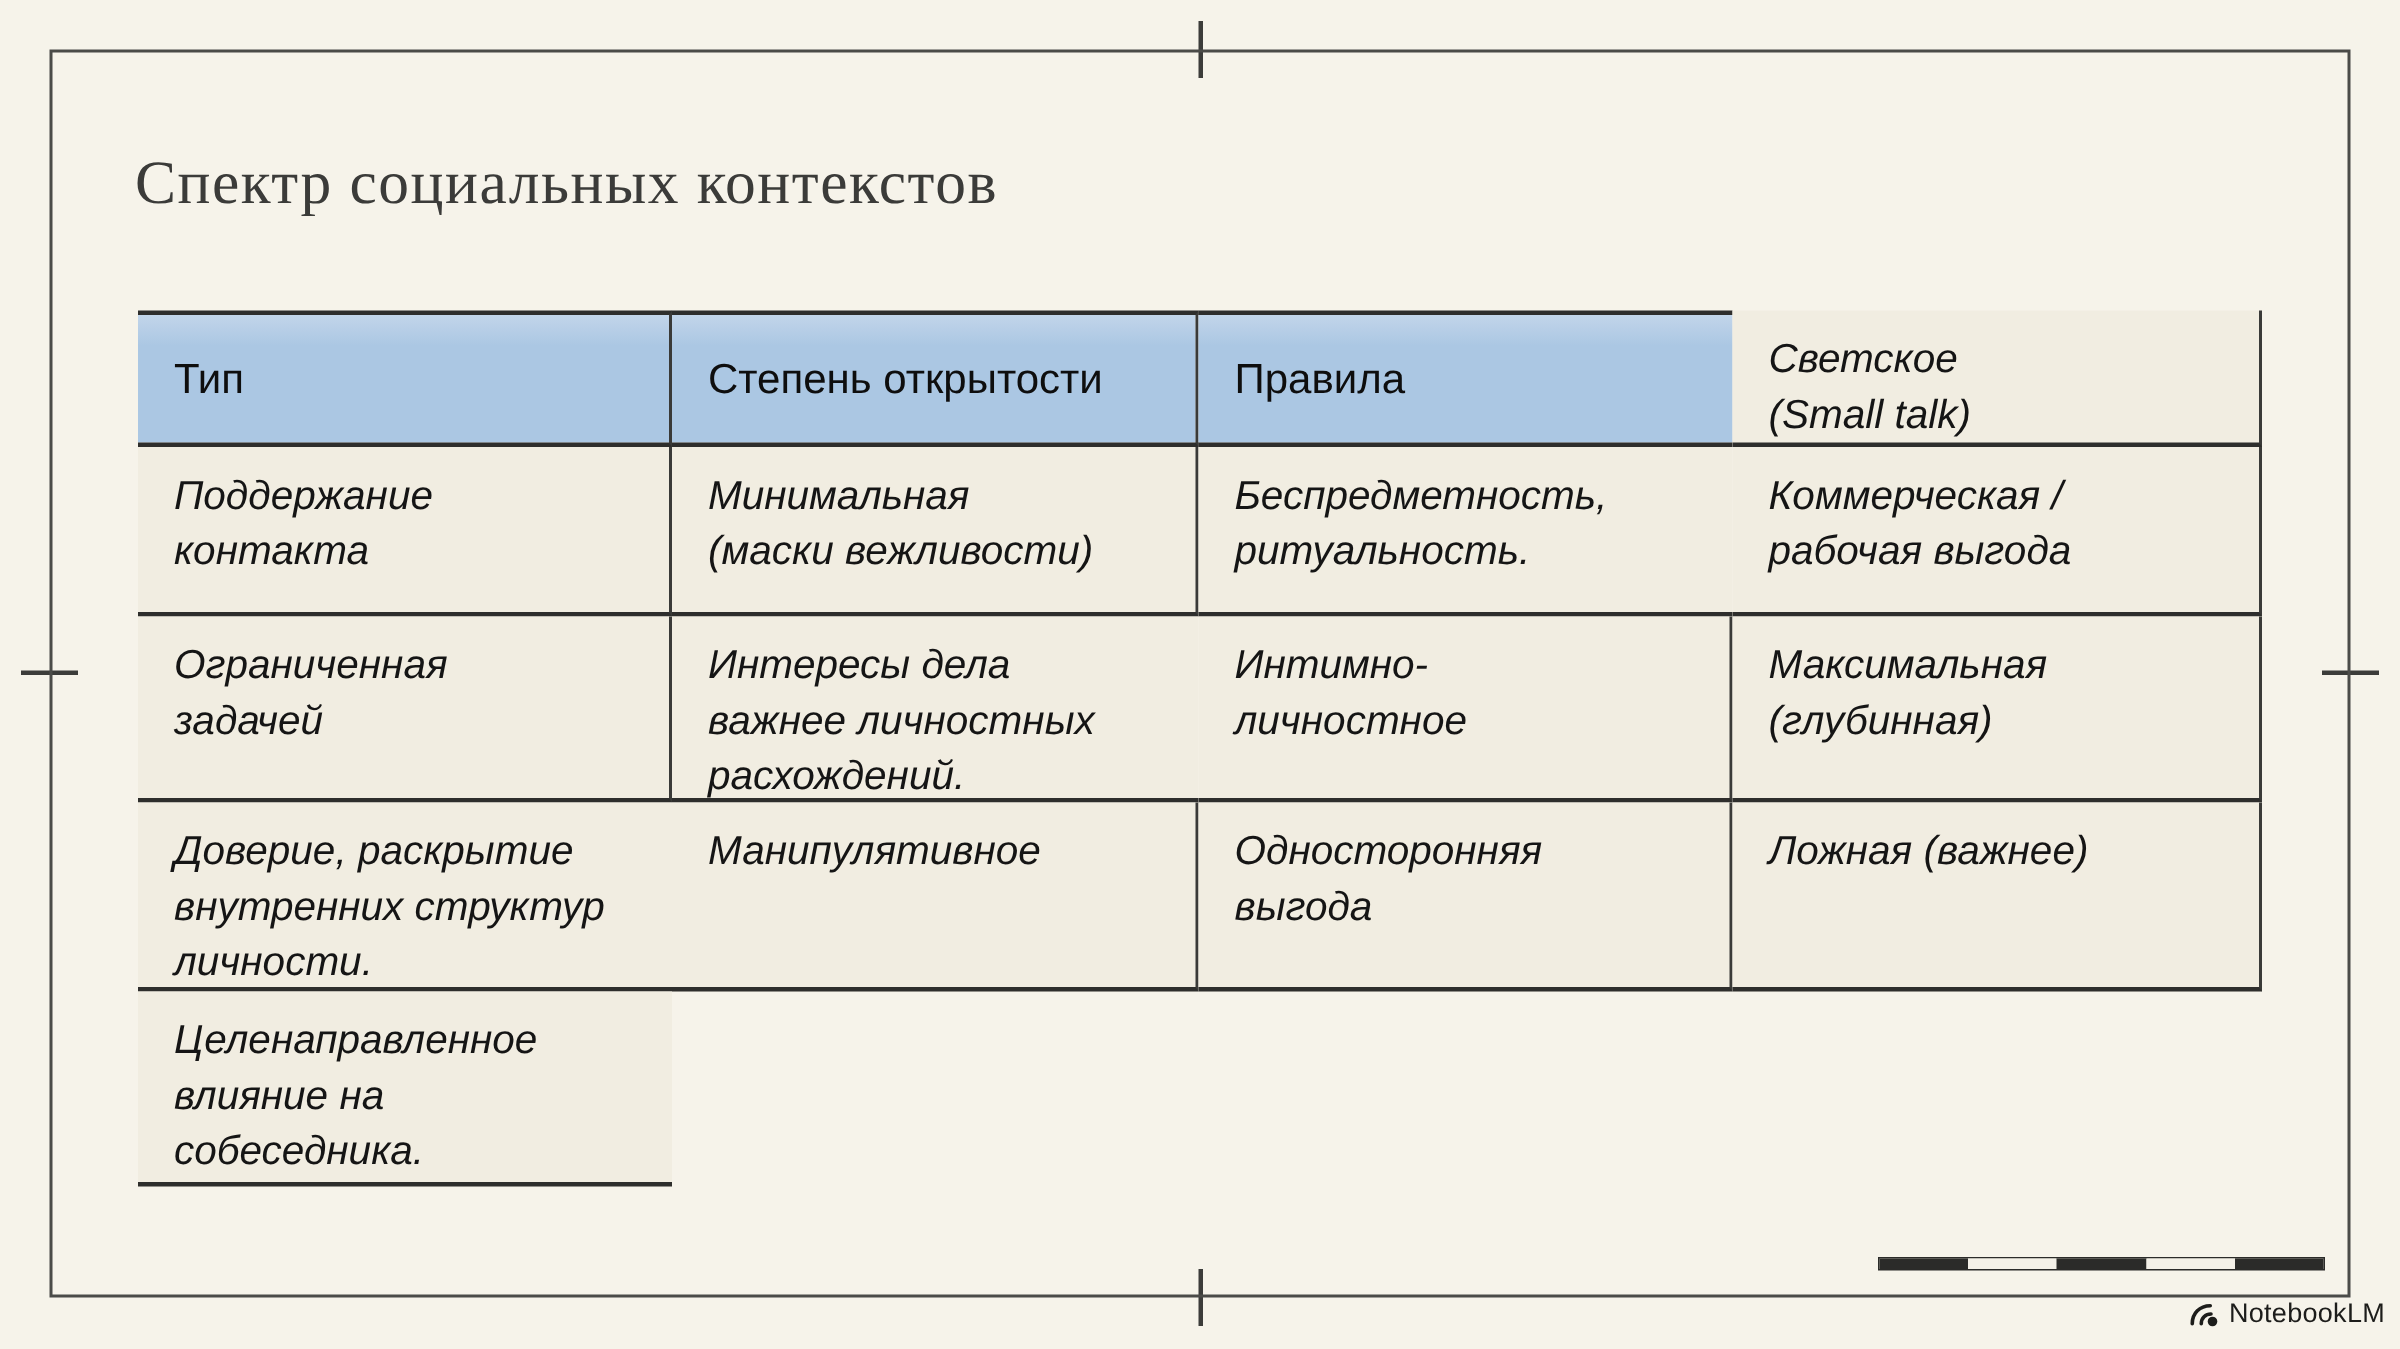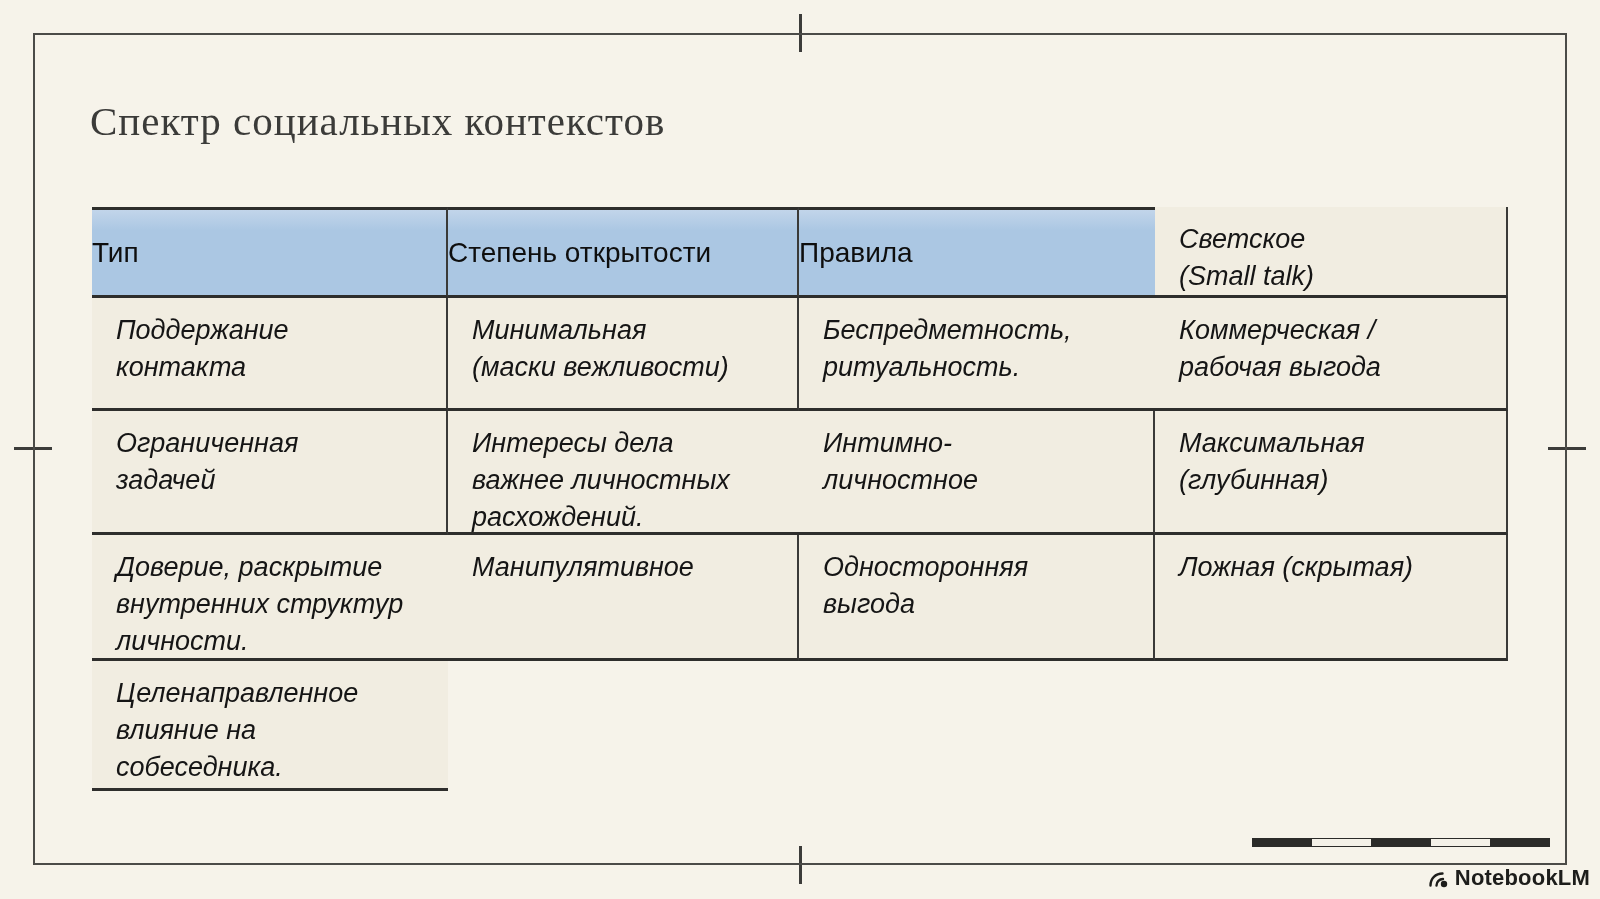--- a/index.html
+++ b/index.html
@@ -58,20 +58,21 @@
   .cell {
     box-sizing: border-box;
     border-bottom: 3px solid #2e2e2c;
     overflow: hidden;
   }
   .cell.head {
     border-top: 3px solid #2e2e2c;
     background: linear-gradient(180deg, #c2d5ea 0%, #abc7e3 24%);
     display: flex;
     align-items: center;
+    padding-left: 24px;
     font-size: 28px;
     color: #0e0e0e;
   }
   .cell.body {
     background: #f1ede1;
     padding: 14px 16px 0 24px;
     font-size: 27px;
     line-height: 37px;
     color: #151515;
     white-space: pre-line;
@@ -98,22 +99,22 @@
   .watermark {
     position: absolute;
     top: 865px;
     right: 10px;
     display: flex;
     align-items: center;
     gap: 6px;
     color: #1d1d1b;
   }
   .watermark .brand-text {
-    font-size: 22px;
-    font-weight: 700;
+    font-size: 18px;
+    font-weight: 400;
     letter-spacing: 0.2px;
   }
   .watermark svg { display: block; }
 </style>
 </head>
 <body>
 
 <div class="crop v top"></div>
 <div class="crop v bottom"></div>
 <div class="crop h left"></div>
@@ -150,21 +151,21 @@
 личностное</div>
   <div class="cell body c2">Максимальная
 (глубинная)</div>
   <div class="cell body c3">Доверие, раскрытие
 внутренних структур
 личности.</div>
 
   <div class="cell body c0">Манипулятивное</div>
   <div class="cell body c1">Односторонняя
 выгода</div>
-  <div class="cell body c2">Ложная (скрытая)</div>
+  <div class="cell body c2">Ложная (важнее)</div>
   <div class="cell body c3">Целенаправленное
 влияние на
 собеседника.</div>
 </div>
 
 <div class="scale-bar">
   <div class="seg dark"></div>
   <div class="seg light"></div>
   <div class="seg dark"></div>
   <div class="seg light"></div>

